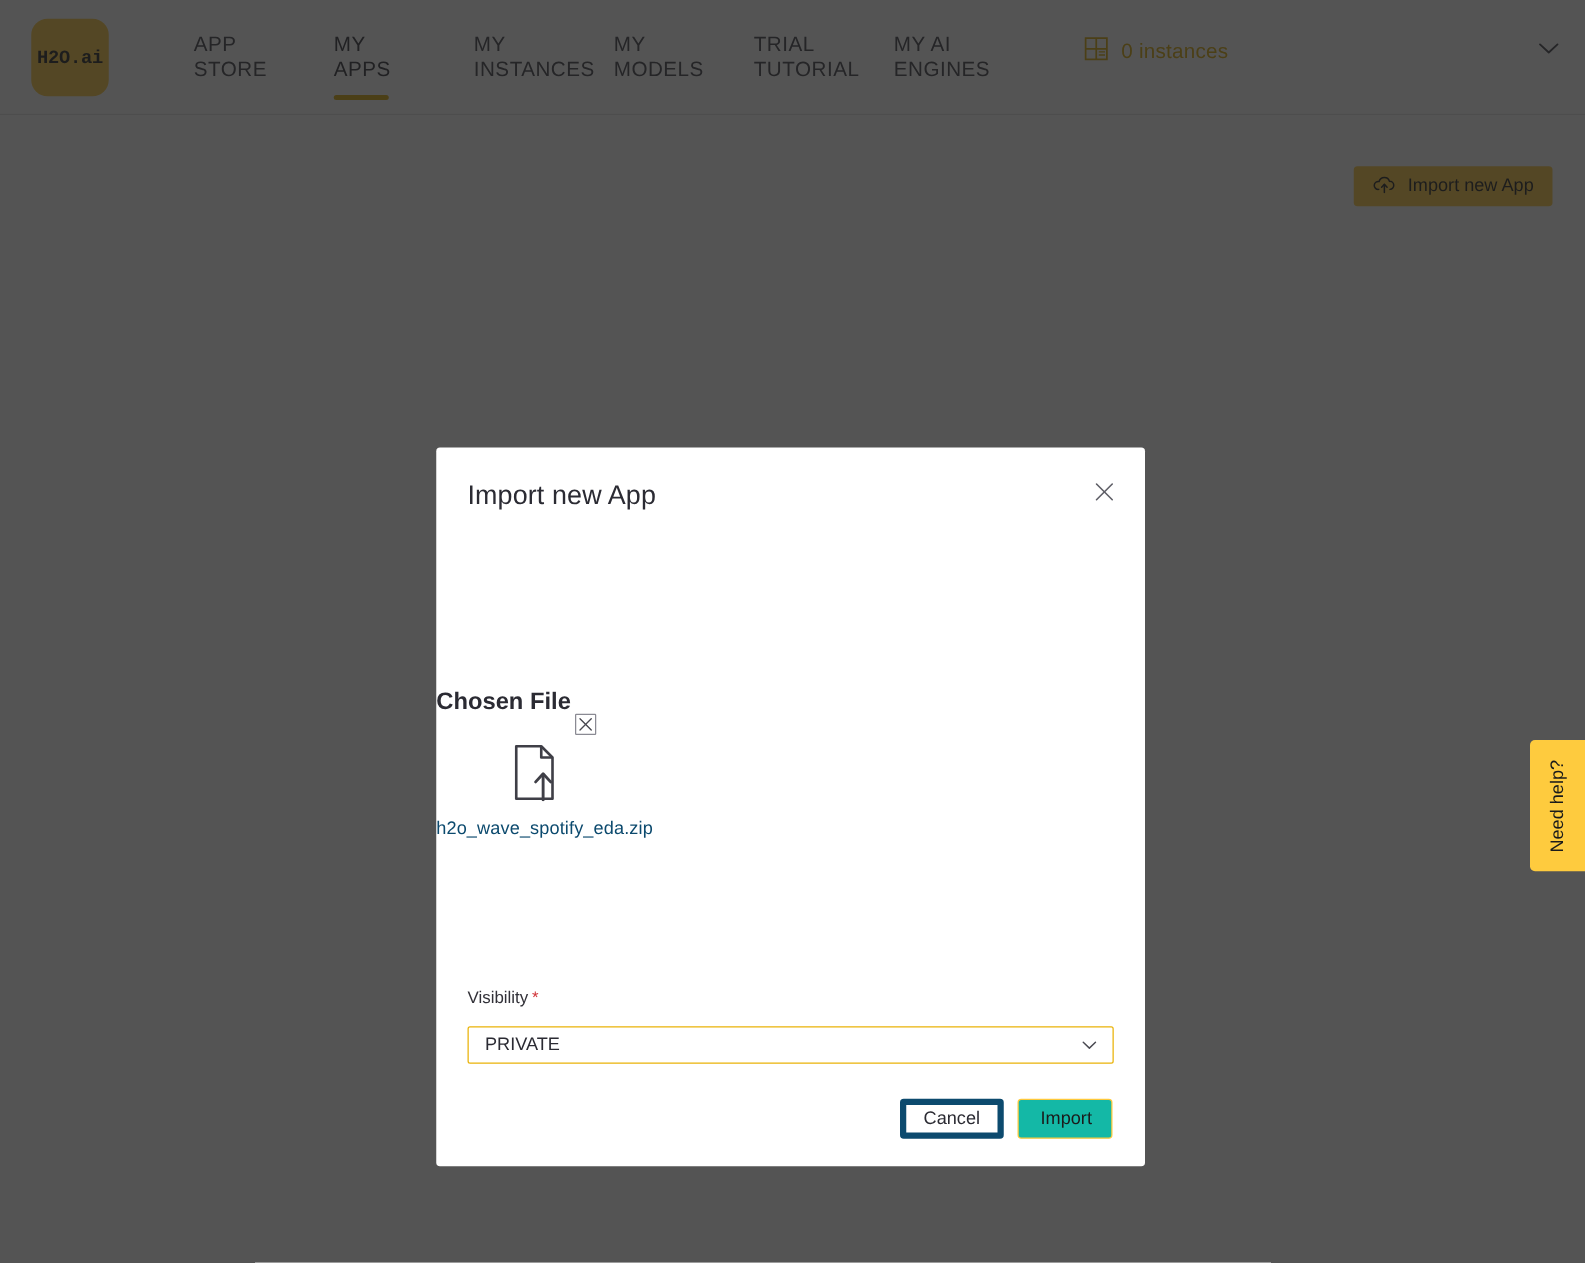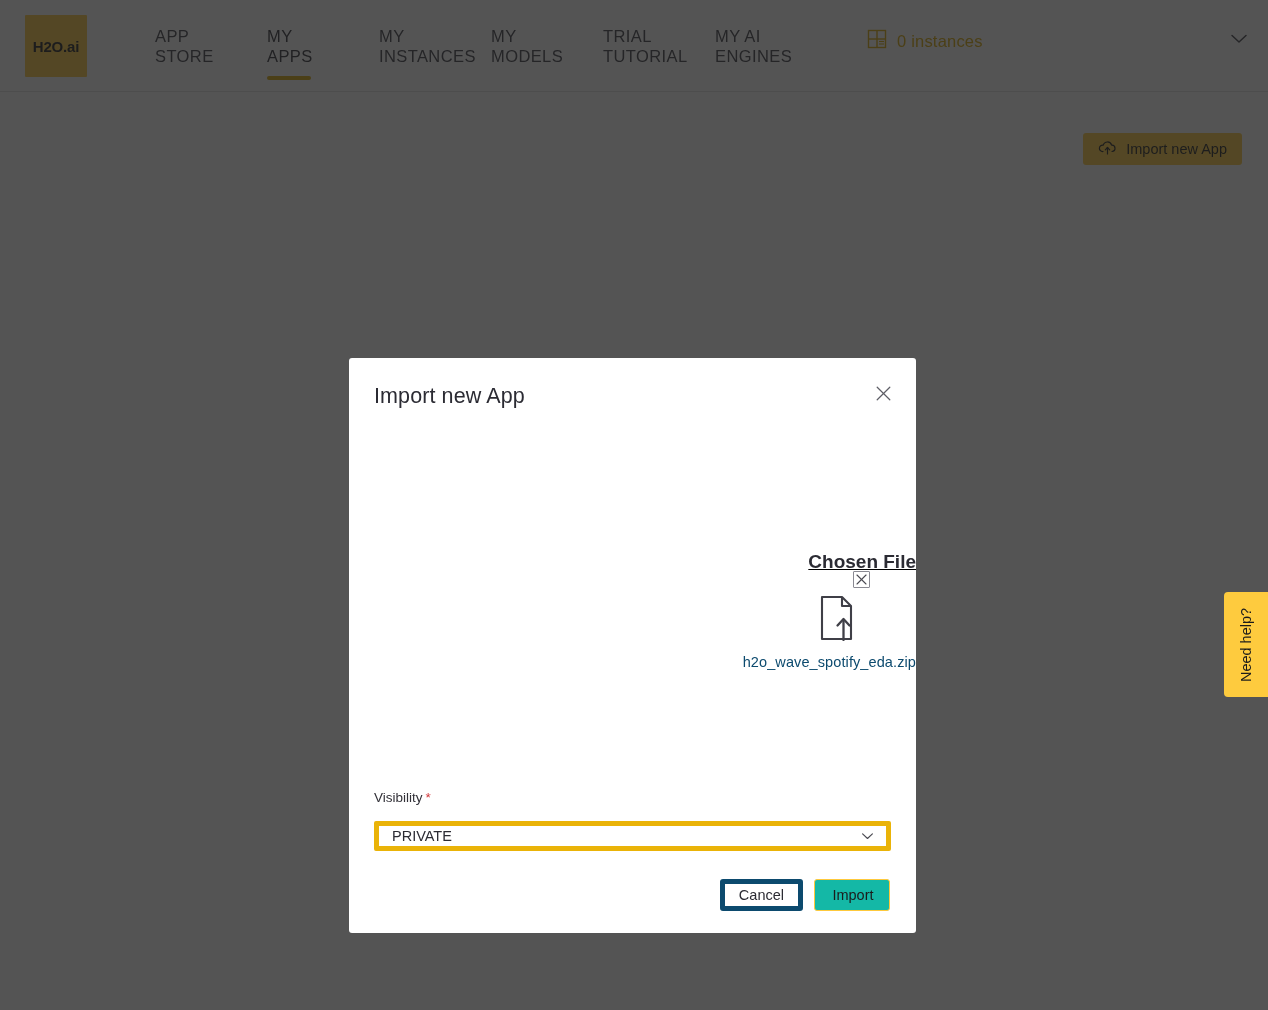--- a/index.html
+++ b/index.html
@@ -30,25 +30,26 @@
     border-bottom: 1px solid #e3e3e3;
     display: flex;
     align-items: flex-start;
     box-sizing: border-box;
   }
   .logo-box {
     width: 62px;
     height: 62px;
     margin: 15px 0 0 25px;
     background: #fec93c;
-    border-radius: 1px;
+    border-radius: 13px;
     display: flex;
     align-items: center;
     justify-content: center;
     flex: none;
+    font-family: Liberation Mono, monospace;
   }
   .logo-text {
     font-size: 15px;
     font-weight: bold;
     color: #1b1b1b;
     letter-spacing: -0.2px;
   }
   .logo-text .suffix {
     font-weight: bold;
   }
@@ -211,25 +212,24 @@
     padding: 0;
   }
 
   .modal-body {
     flex: 1 1 auto;
     position: relative;
   }
 
   .chosen-wrap {
     position: absolute;
-    left: 11px;
+    left: 0;
     right: 0;
     top: 142px;
-    text-align: right;
-    text-decoration: underline;
+    text-align: left;
   }
   .chosen-title {
     font-size: 19px;
     font-weight: bold;
     color: #2b2b33;
     margin-bottom: 22px;
   }
   .file-row {
     position: relative;
     display: inline-block;
@@ -271,21 +271,21 @@
   }
   .field-label {
     font-size: 13.5px;
     color: #323138;
     margin-bottom: 16px;
   }
   .req-star { color: #d13438; margin-left: 3px; }
   .select-box {
     position: relative;
     height: 30px;
-    border: 5px solid #eab308;
+    border: 1px solid #eab308;
     border-radius: 2px;
     background: #ffffff;
     display: flex;
     align-items: center;
     padding: 0 32px 0 13px;
     font-size: 14.5px;
     color: #2b2b33;
     cursor: pointer;
     box-sizing: border-box;
   }

